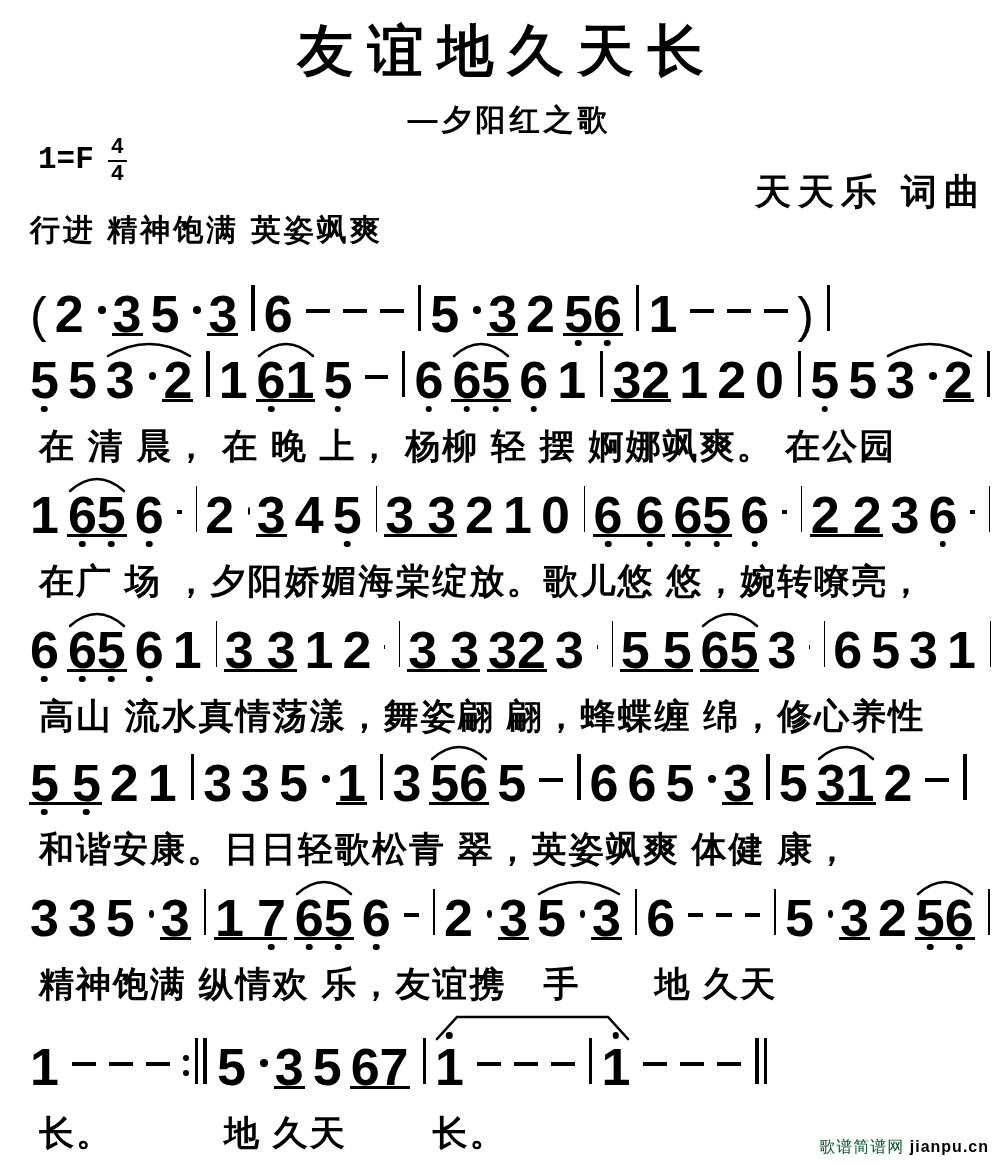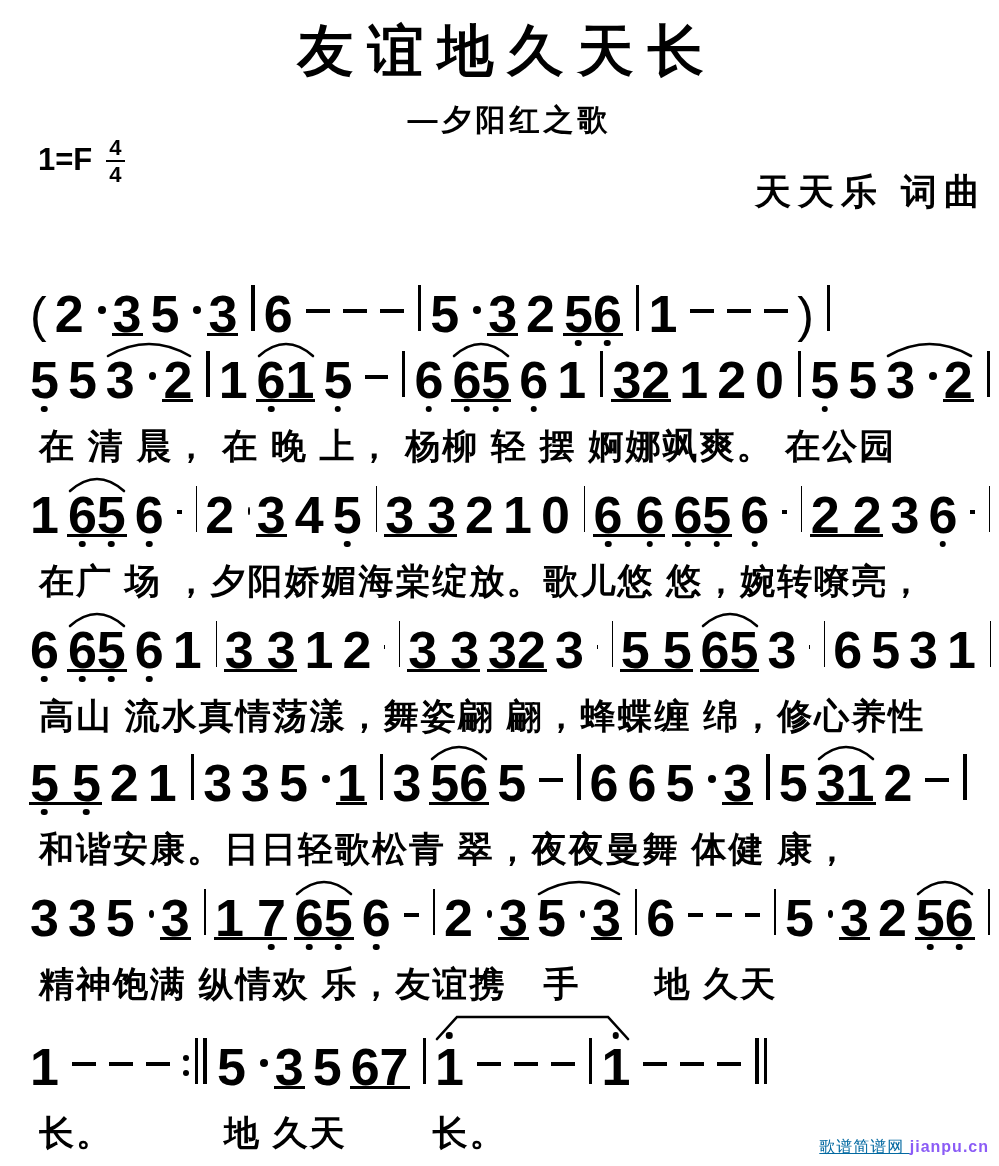--- a/index.html
+++ b/index.html
@@ -5,21 +5,21 @@
   html,body{margin:0;padding:0;background:#fff;}
   .page{position:relative;width:999px;height:1166px;background:#fff;color:#000;
         font-family:"Liberation Sans","DejaVu Sans",sans-serif;overflow:hidden;}
   
   .hdr{position:relative;height:270px;}
   .title{position:absolute;top:14px;left:0;width:100%;text-align:center;
          font-size:56px;font-weight:700;letter-spacing:14px;margin-left:8px;}
   .subtitle{position:absolute;top:100px;left:0;width:100%;text-align:center;
             font-size:30px;font-weight:700;letter-spacing:4px;padding-left:10px;}
   .keysig{position:absolute;top:142px;left:38px;font-size:31px;font-weight:700;
-          display:flex;align-items:flex-start;}
+          display:flex;align-items:flex-start;font-family:Liberation Mono, monospace;}
   .frac{display:inline-flex;flex-direction:column;align-items:center;margin-left:14px;
         font-size:22px;font-weight:700;line-height:1.05;margin-top:-6px;}
   .frac .num{border-bottom:2px solid #000;padding:0 3px 1px;}
   .frac .den{padding-top:1px;}
   .credit{position:absolute;top:168px;right:12px;font-size:36px;font-weight:700;letter-spacing:7px;}
   .tempo{position:absolute;top:210px;left:30px;font-size:30px;font-weight:700;letter-spacing:3px;}
   
   #score{position:relative;}
   .mline{position:relative;display:flex;align-items:flex-end;height:66px;
          padding-left:30px;}
@@ -58,20 +58,21 @@
     <div class="title">友谊地久天长</div>
     <div class="subtitle">—夕阳红之歌</div>
     <div class="keysig">
       <span>1=F</span>
       <span class="frac">
         <span class="num">4</span>
         <span class="den">4</span>
       </span>
     </div>
     <div class="credit">天天乐 词曲</div>
+    <div class="tempo">行进 精神饱满 英姿飒爽</div>
   </div>
 
   <div id="score">
       <div class="mline m4">
         <span class="paren">(</span>
         <span class="note">
           <span class="ch">2</span>
         </span>
         <div class="dotsep"></div>
         <span class="note ul">
@@ -406,21 +407,21 @@
         <span class="note">
           <span class="ch">2</span>
         </span>
         <div class="dash"></div>
         <div class="bar"></div>
         <svg>
           <path d="M 432 16 Q 459 -8 486 16" fill="none" stroke="#000" stroke-width="2.6" stroke-linecap="round"></path>
           <path d="M 819 16 Q 846 -8 873 16" fill="none" stroke="#000" stroke-width="2.6" stroke-linecap="round"></path>
         </svg>
       </div>
-      <div class="lyrics">和谐安康。日日轻歌松青 翠，夜夜曼舞 体健 康，</div>
+      <div class="lyrics">和谐安康。日日轻歌松青 翠，英姿飒爽 体健 康，</div>
       <div class="mline m12">
         <span class="note">
           <span class="ch">3</span>
         </span>
         <span class="note">
           <span class="ch">3</span>
         </span>
         <span class="note">
           <span class="ch">5</span>
         </span>
@@ -537,15 +538,15 @@
           <i></i>
         </div>
         <svg>
           <path d="M 437 12 L 457 -10 L 608 -10 L 628 12" fill="none" stroke="#000" stroke-width="2.6" stroke-linecap="round"></path>
         </svg>
       </div>
       <div class="lyrics">长。　　　地 久天　　 长。</div>
     </div>
 
   <div class="wm">
-    <span class="site" style="color: #0369a1; text-decoration: underline;">歌谱简谱网 </span><span class="url" style="color: #8b5cf6; margin-top: 16px;">jianpu.cn</span>
+    <span class="site" style="color: #14532d;">歌谱简谱网 </span><span class="url" style="color: #000000; margin-top: 16px;">jianpu.cn</span>
   </div>
 </div>
 
 </body></html>

